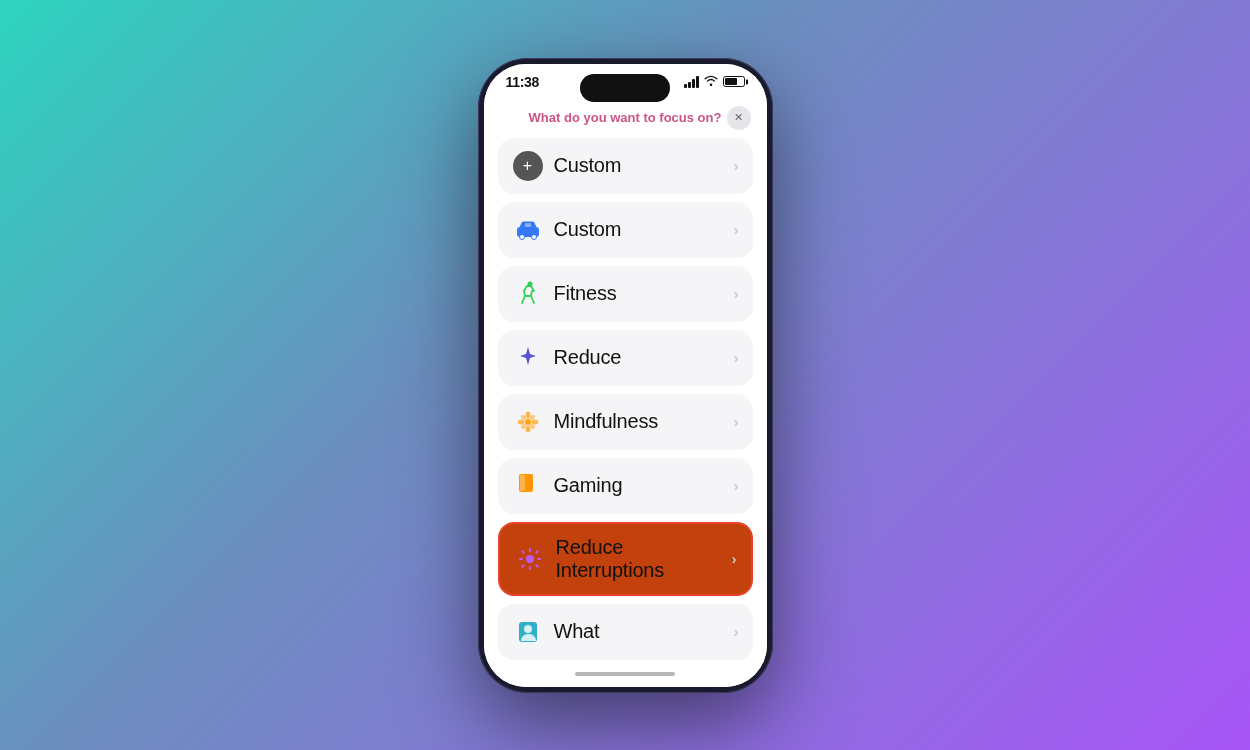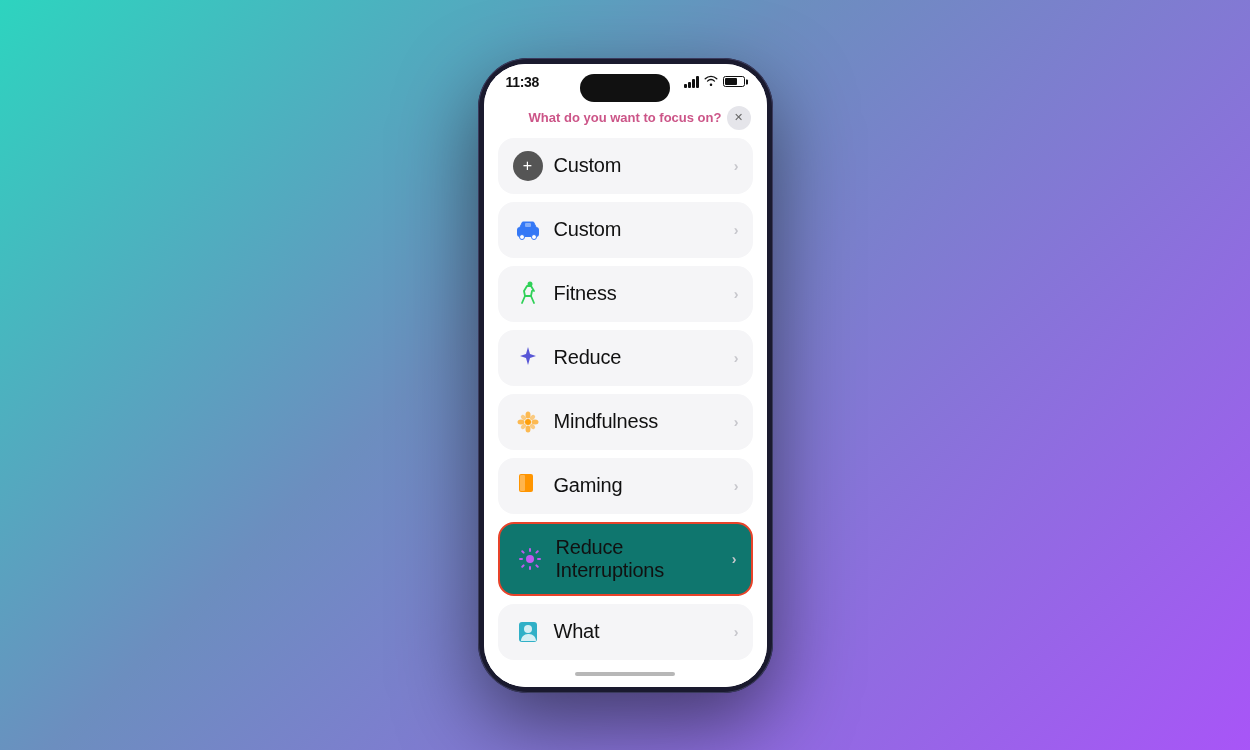--- a/index.html
+++ b/index.html
@@ -175,21 +175,21 @@
       border-radius: 16px;
       padding: 12px 14px;
       display: flex;
       align-items: center;
       cursor: pointer;
       transition: background 0.1s;
       position: relative;
     }
 
     .list-item.highlighted {
-      background: #0f766e;
+      background: #c2410c;
       border: 2.5px solid #e8432a;
     }
 
     .item-icon {
       width: 32px;
       height: 32px;
       display: flex;
       align-items: center;
       justify-content: center;
       font-size: 20px;

